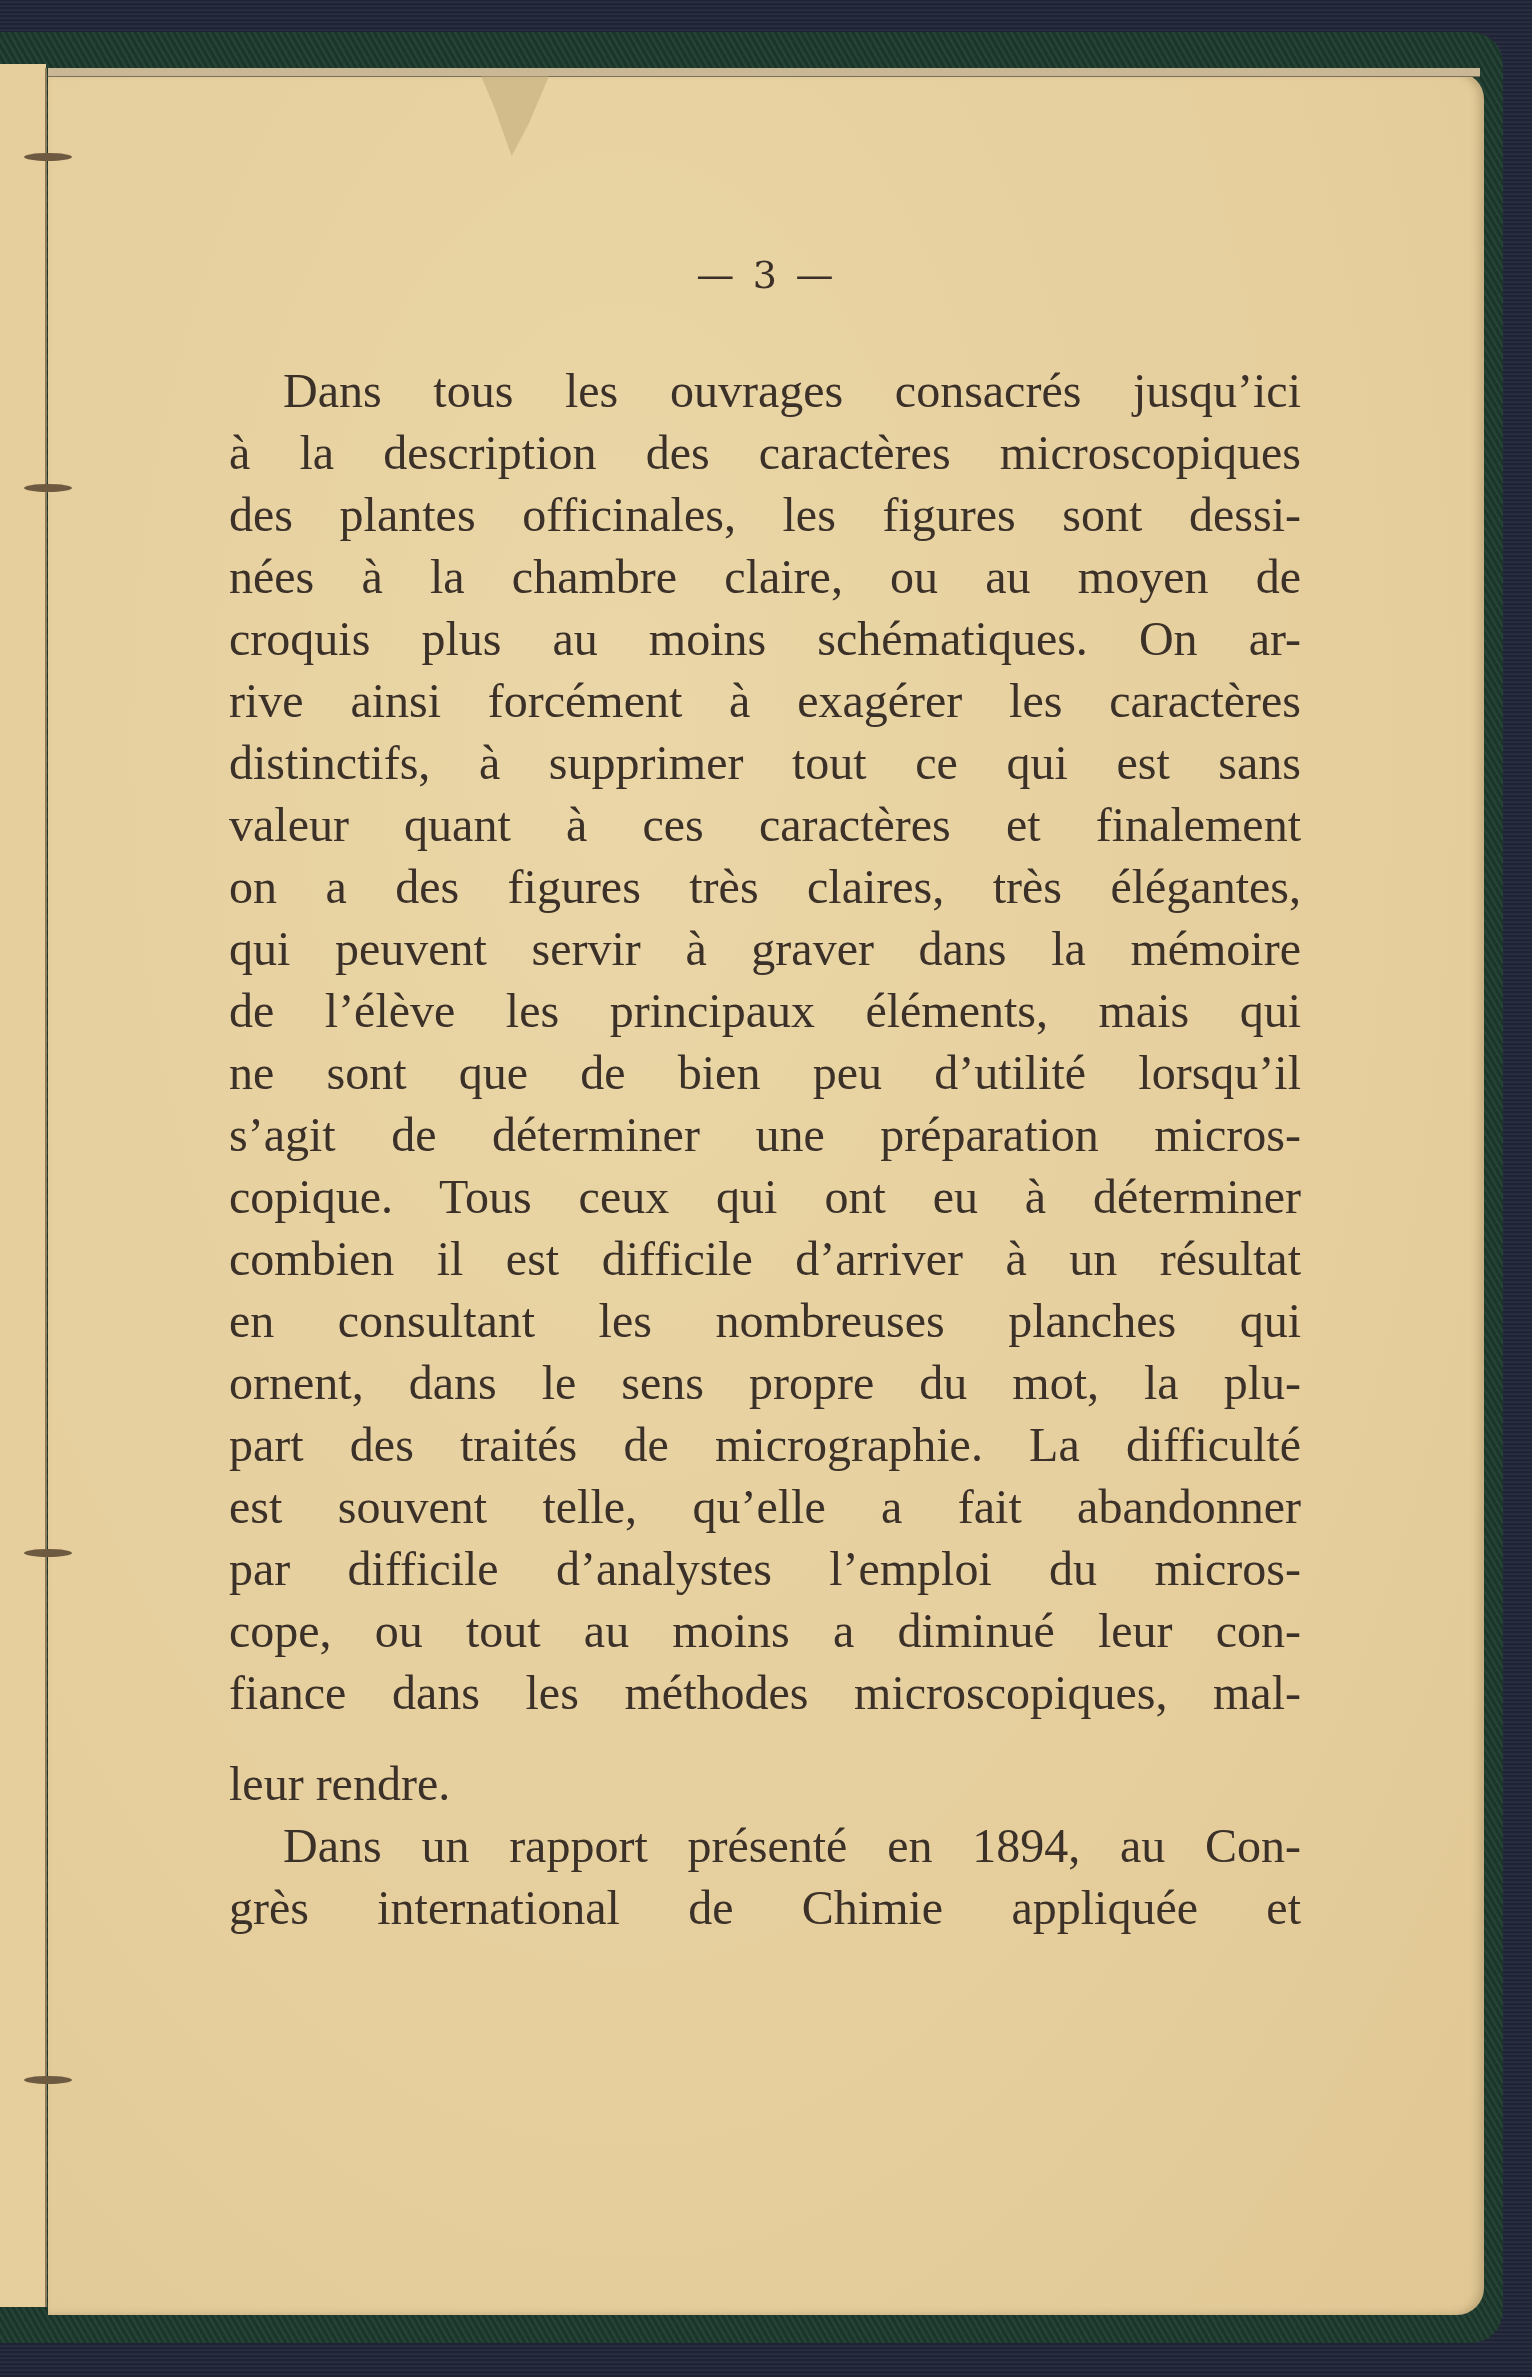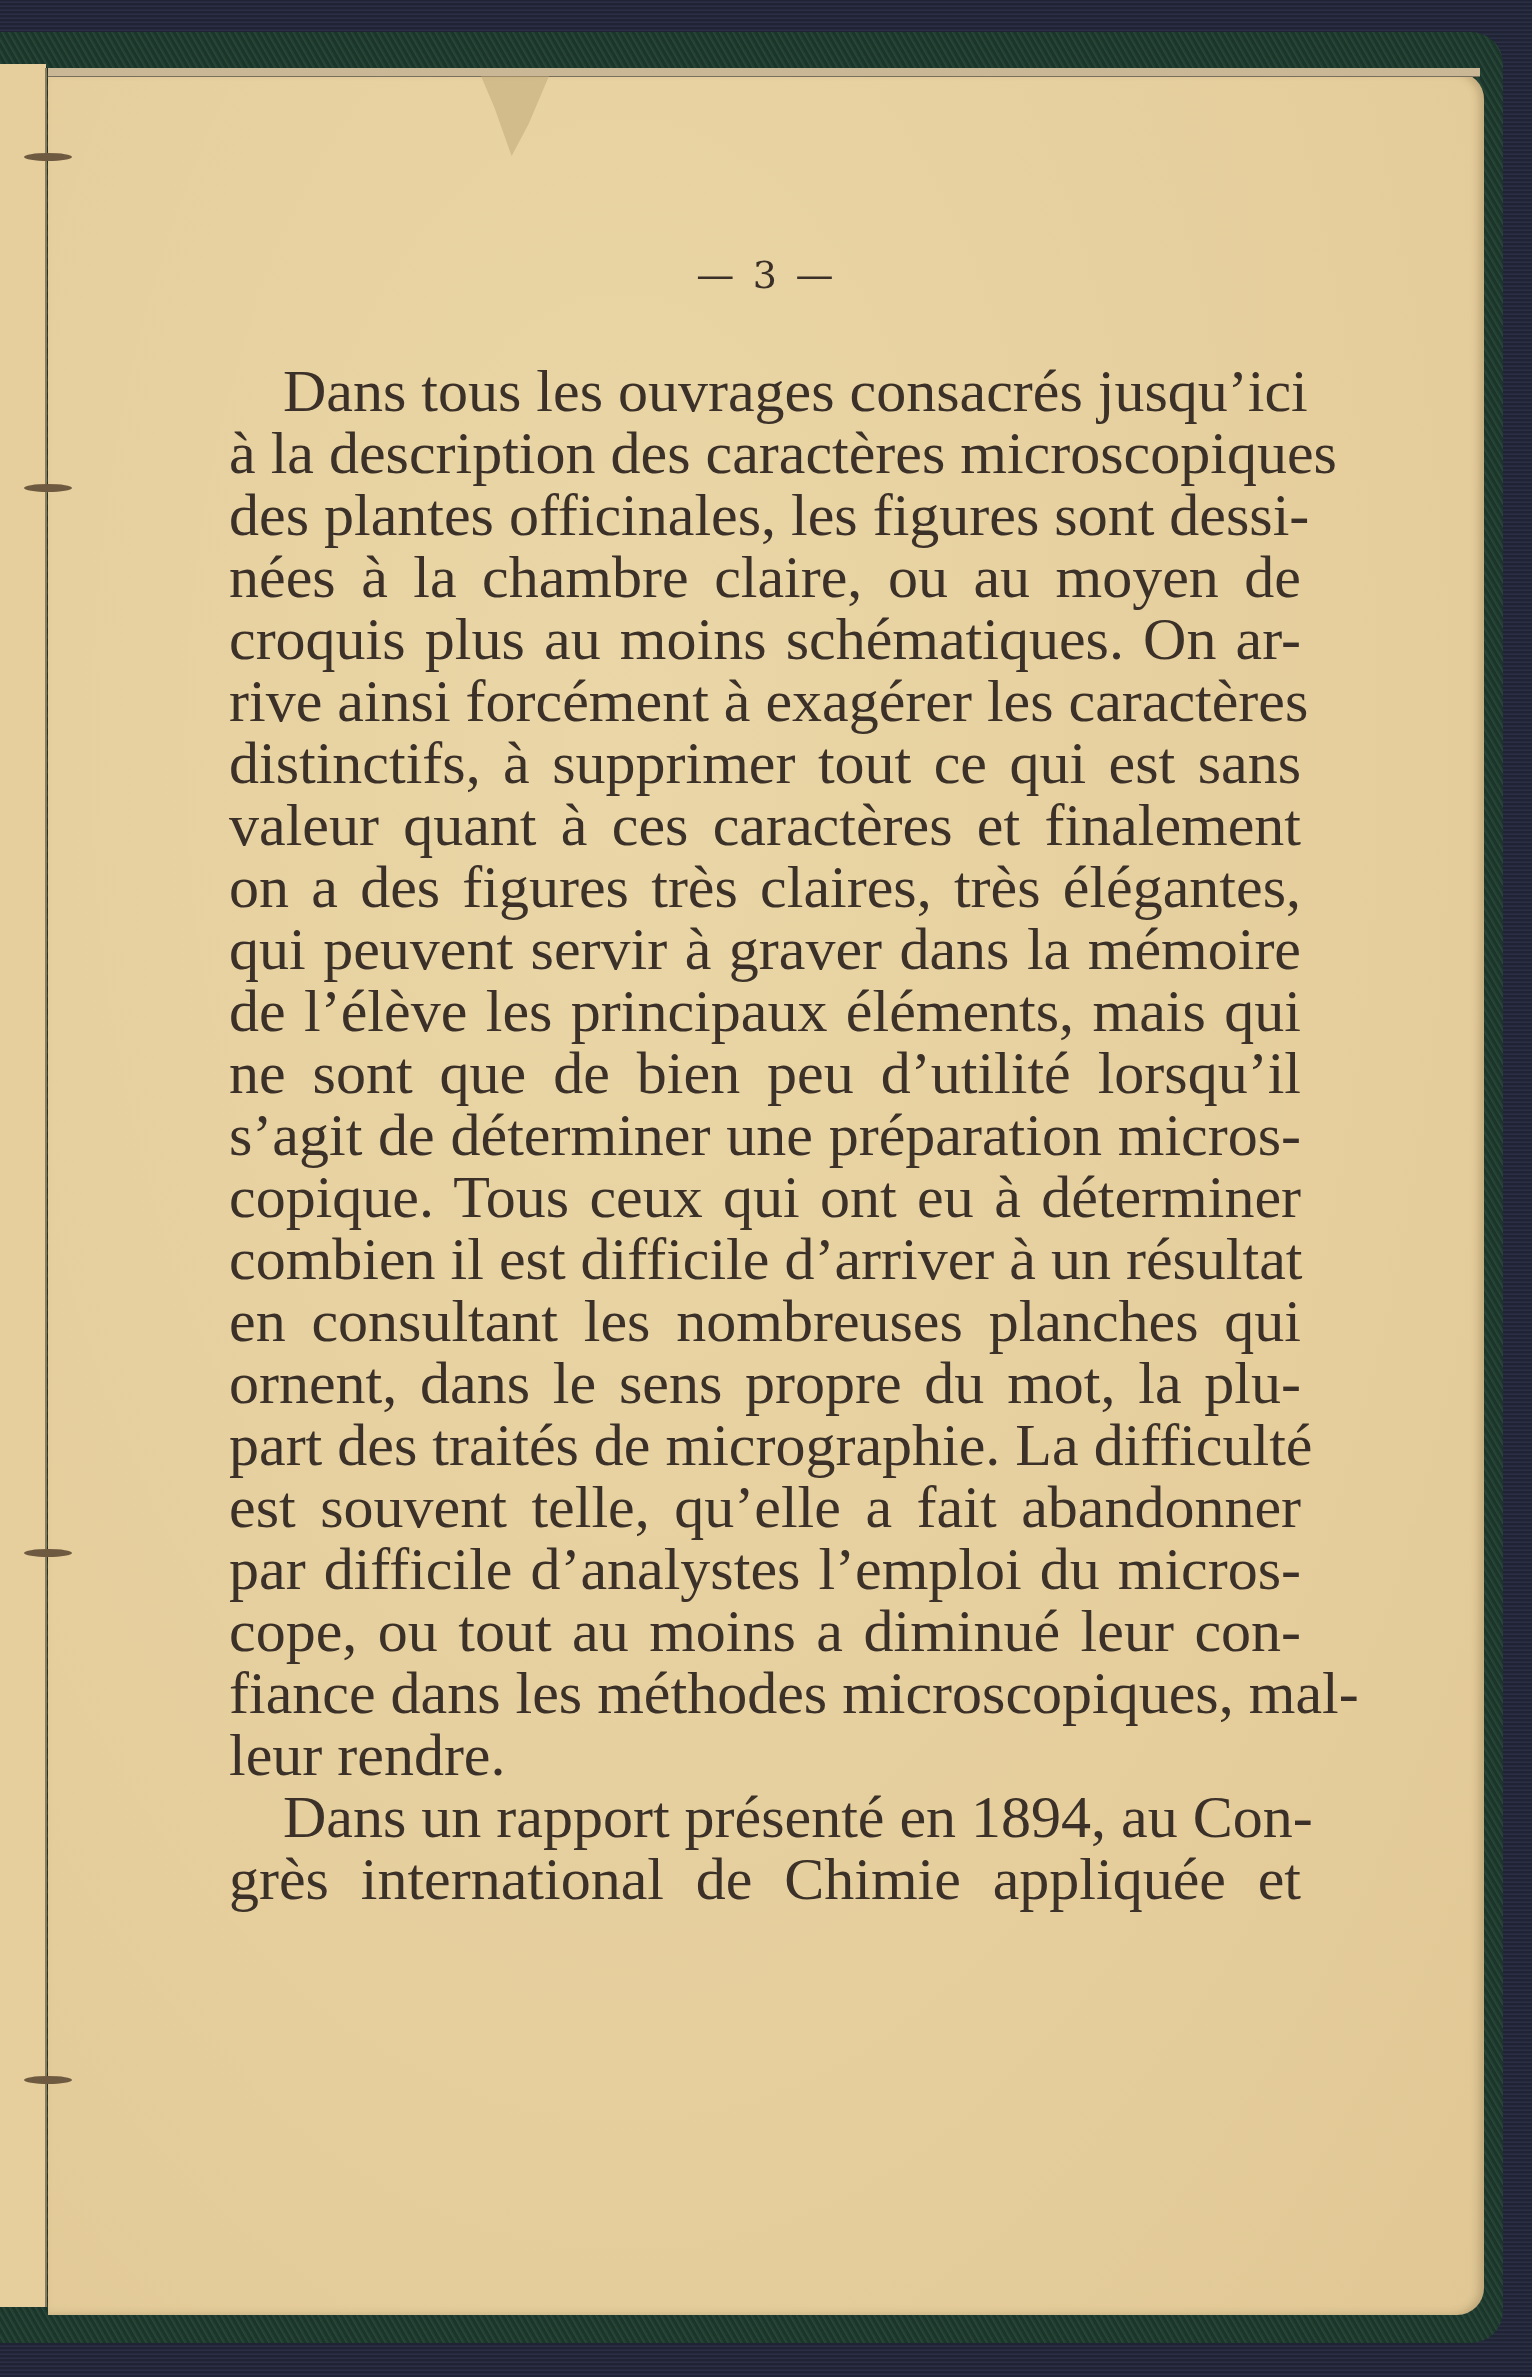--- a/index.html
+++ b/index.html
@@ -44,29 +44,29 @@
     }
     .page-number {
       position: absolute; left: 0; width: 1533px; top: 253px;
       text-align: center;
       font-family: "DejaVu Serif", serif; font-size: 38px; color: #3a3027;
       letter-spacing: 3.2px;
     }
     .text-block {
       position: absolute; left: 229px; top: 360px; width: 1072px;
       font-family: "Liberation Serif", serif;
-      font-size: 60px; line-height: 62px; color: #3b3128;
+      font-size: 48px; line-height: 62px; color: #3b3128;
     }
     .line {
       display: block; white-space: nowrap;
       text-align: justify; text-align-last: justify;
       height: 62px;
     }
     .line.indent { padding-left: 54px; }
-    .line.last { text-align-last: left; }
+    .line.last { text-align-last: left; margin-top: 29px; }
   </style>
 </head>
 <body>
 
 <div class="cover"></div>
 <div class="left-page"></div>
 <div class="page"></div>
 <div class="page-top-edge"></div>
 <div class="stain"></div>
 <div class="gutter"></div>

